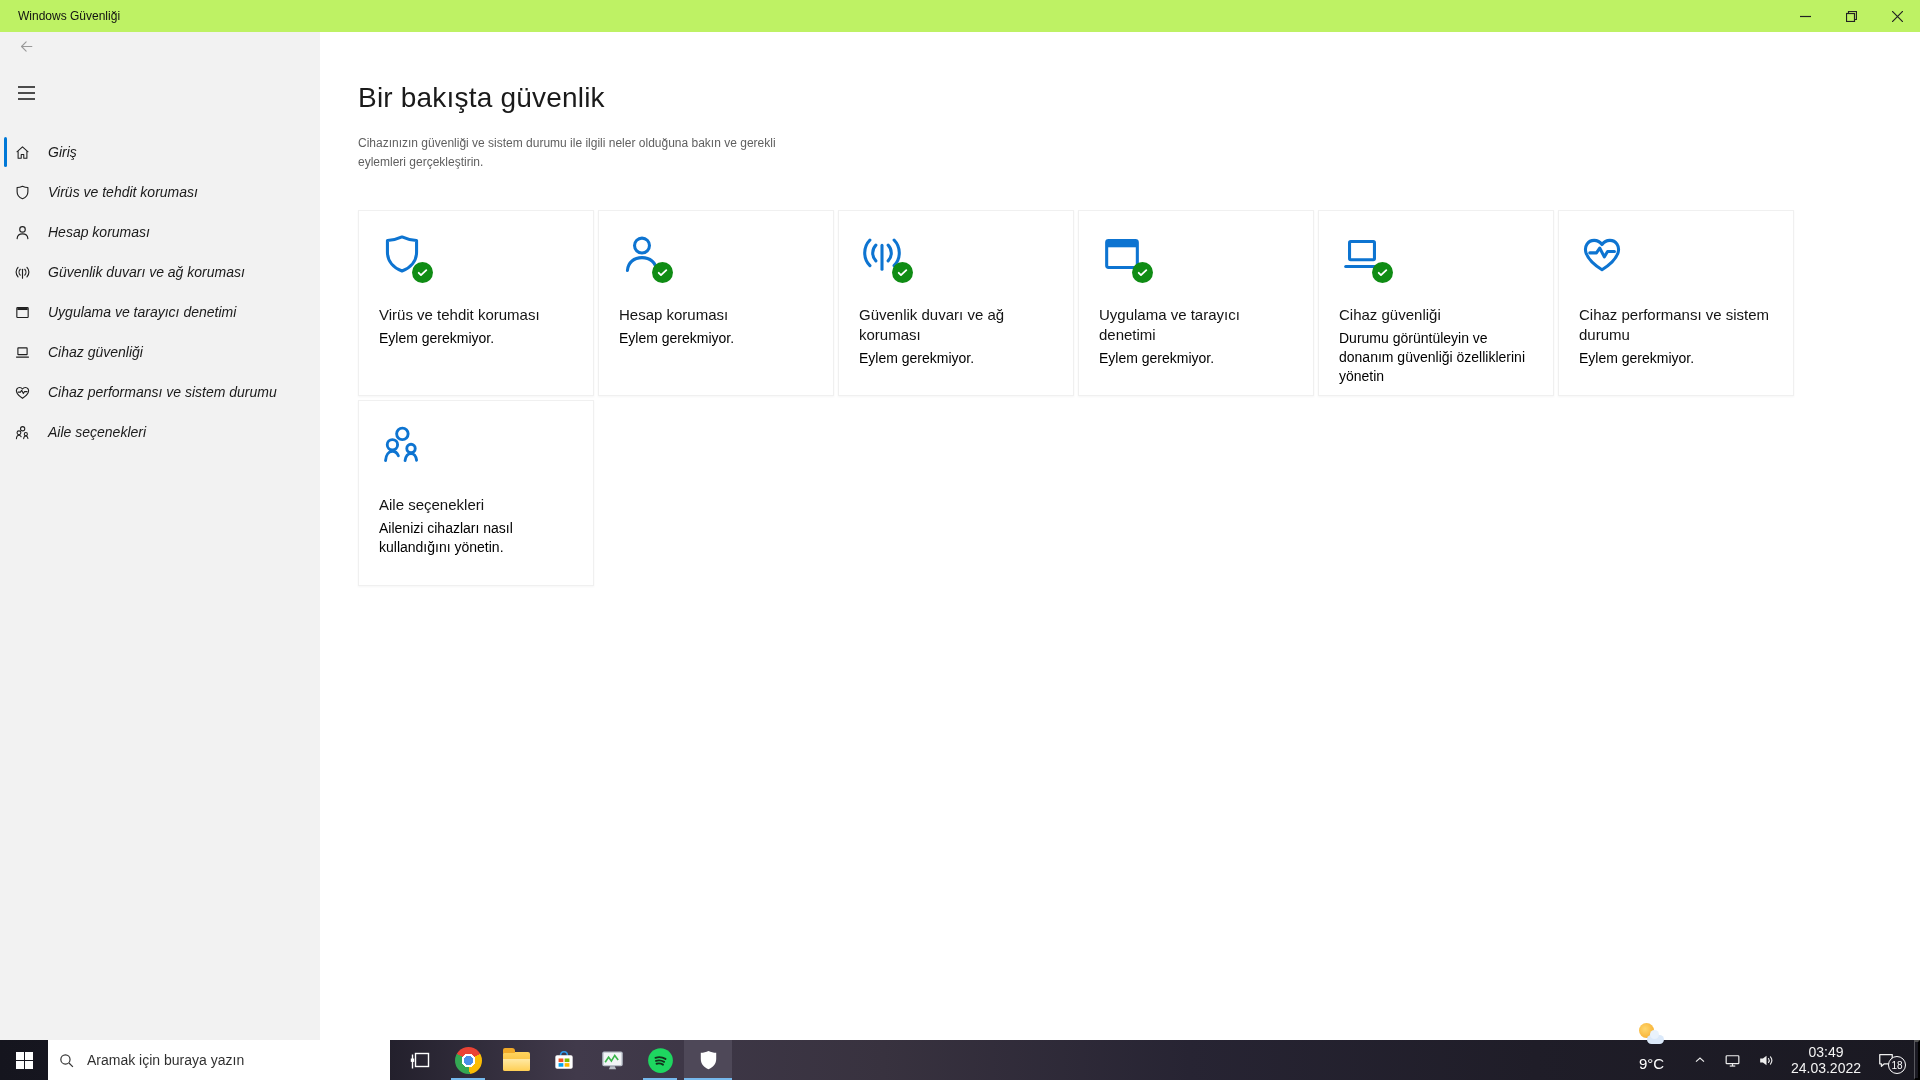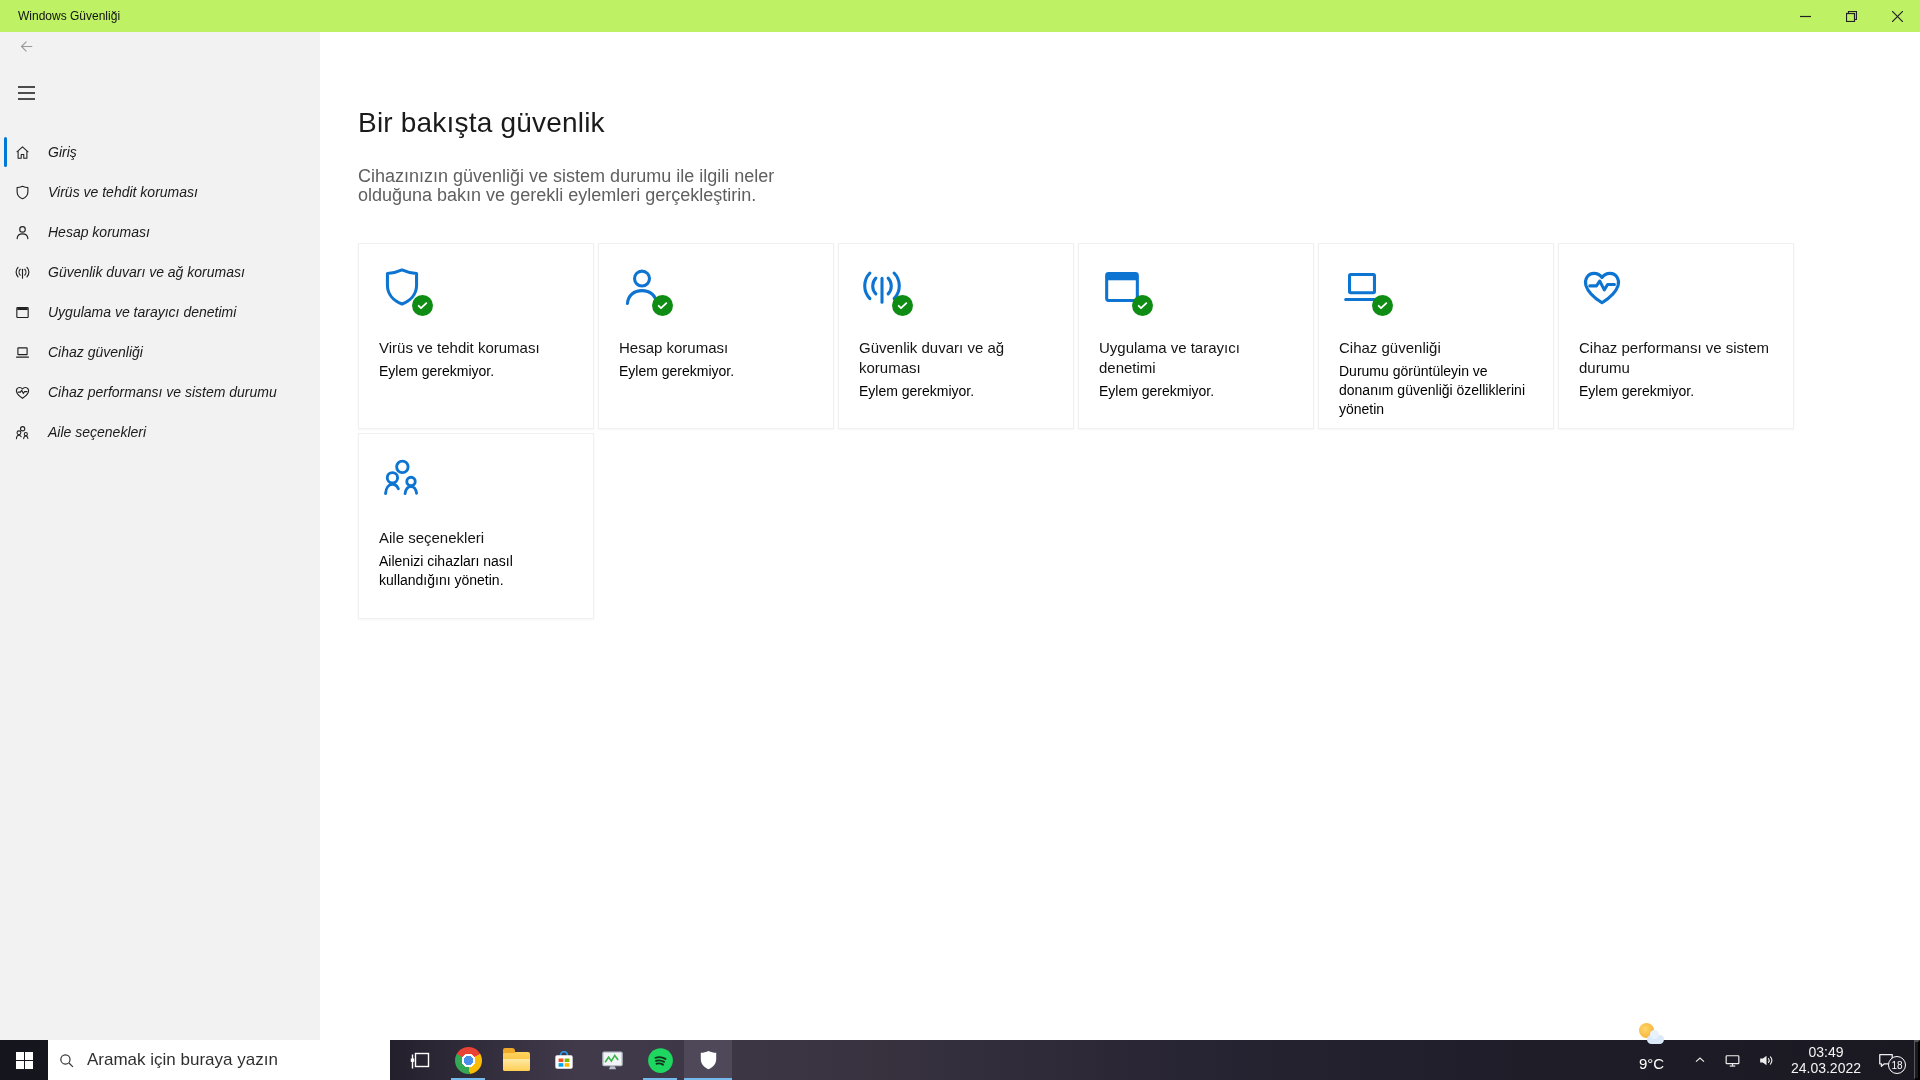--- a/index.html
+++ b/index.html
@@ -26,38 +26,38 @@
   .nav{margin-top:12px;}
   .nav-item{position:relative;height:40px;display:flex;align-items:center;padding-left:14px;color:#1b1b1b;font-style:italic;}
   .nav-item .accent{position:absolute;left:4px;top:5px;width:3px;height:30px;background:var(--accent,#0078d7);border-radius:2px;display:none;}
   .nav-item.selected .accent{display:block;}
   .nav-ic{width:17px;height:17px;color:#1f1f1f;flex:none;}
   .nav-label{font-size:14px;margin-left:17px;white-space:nowrap;}
   .settings-item{position:absolute;bottom:8px;left:0;width:100%;}
 
   
   .content{flex:1;background:#fff;padding:50px 0 0 38px;}
-  .page-title{font-size:28px;font-weight:400;color:#1a1a1a;letter-spacing:.2px;margin-top:25px;}
-  .page-subtitle{margin-top:28px;font-size:18px;line-height:19px;color:#5f5f5f;max-width:440px;}
+  .page-title{font-size:28px;font-weight:400;color:#1a1a1a;letter-spacing:.2px;}
+  .page-subtitle{margin-top:20px;font-size:12px;line-height:19px;color:#5f5f5f;max-width:440px;}
   .cards{margin-top:38px;display:flex;flex-wrap:wrap;gap:4px;width:1444px;}
   .card{width:236px;height:186px;background:#fff;border:1px solid #f0f0f0;box-shadow:0 1px 2px rgba(0,0,0,.04);padding:20px 20px 0 20px;}
   .card-icon{position:relative;width:50px;height:52px;color:var(--icon-blue,#0d74d1);}
   .card-icon .big{width:46px;height:46px;}
   .badge{position:absolute;right:-4px;bottom:0;width:21px;height:21px;border-radius:50%;background:var(--ok-green,#0f8c14);display:flex;align-items:center;justify-content:center;}
   .badge svg{width:13px;height:13px;stroke:#fff;stroke-width:3.4;fill:none;stroke-linecap:round;stroke-linejoin:round;}
   .card-title{margin-top:22px;font-size:15px;line-height:20px;color:#141414;}
   .card-status{margin-top:4px;font-size:14px;line-height:19px;color:#000000;}
 
   
   .taskbar{position:absolute;left:0;bottom:0;width:1920px;height:40px;display:flex;align-items:stretch;
     background:linear-gradient(90deg,#15151e 0%,#1c1a25 18%,#413a4b 30%,#38323f 46%,#272433 62%,#1f1d28 80%,#1a1922 100%);}
   .tb-start{width:48px;border:none;background:transparent;display:flex;align-items:center;justify-content:center;flex:none;}
   .tb-search{width:342px;background:#fff;display:flex;align-items:center;padding:0 10px;flex:none;}
   .tb-search svg{width:17px;height:17px;stroke:#333;fill:none;stroke-width:1.7;flex:none;}
-  .tb-search input{border:none;outline:none;background:transparent;font-size:17px;color:#1c1c1c;margin-left:12px;width:100%;}
+  .tb-search input{border:none;outline:none;background:transparent;font-size:14px;color:#1c1c1c;margin-left:12px;width:100%;}
   .tb-search input::placeholder{color:#1c1c1c;opacity:.92;}
   .tb-apps{display:flex;align-items:stretch;margin-left:6px;}
   .tb-app{position:relative;width:48px;border:none;background:transparent;display:flex;align-items:center;justify-content:center;}
   .tb-app.active{background:var(--taskbar-active-bg,#4e4858);}
   .tb-app .runline{position:absolute;bottom:0;left:50%;transform:translateX(-50%);height:2px;width:34px;background:var(--running-indicator,#76b9ed);}
   .tb-app.active .runline{width:48px;}
   .tray{margin-left:auto;display:flex;align-items:center;gap:15px;padding-right:12px;color:#f1f1f1;}
   .tray svg{display:block;}
   .weather{display:flex;align-items:center;gap:9px;font-size:15px;color:#fff;}
   .weather-ic{position:relative;width:26px;height:24px;flex:none;}

